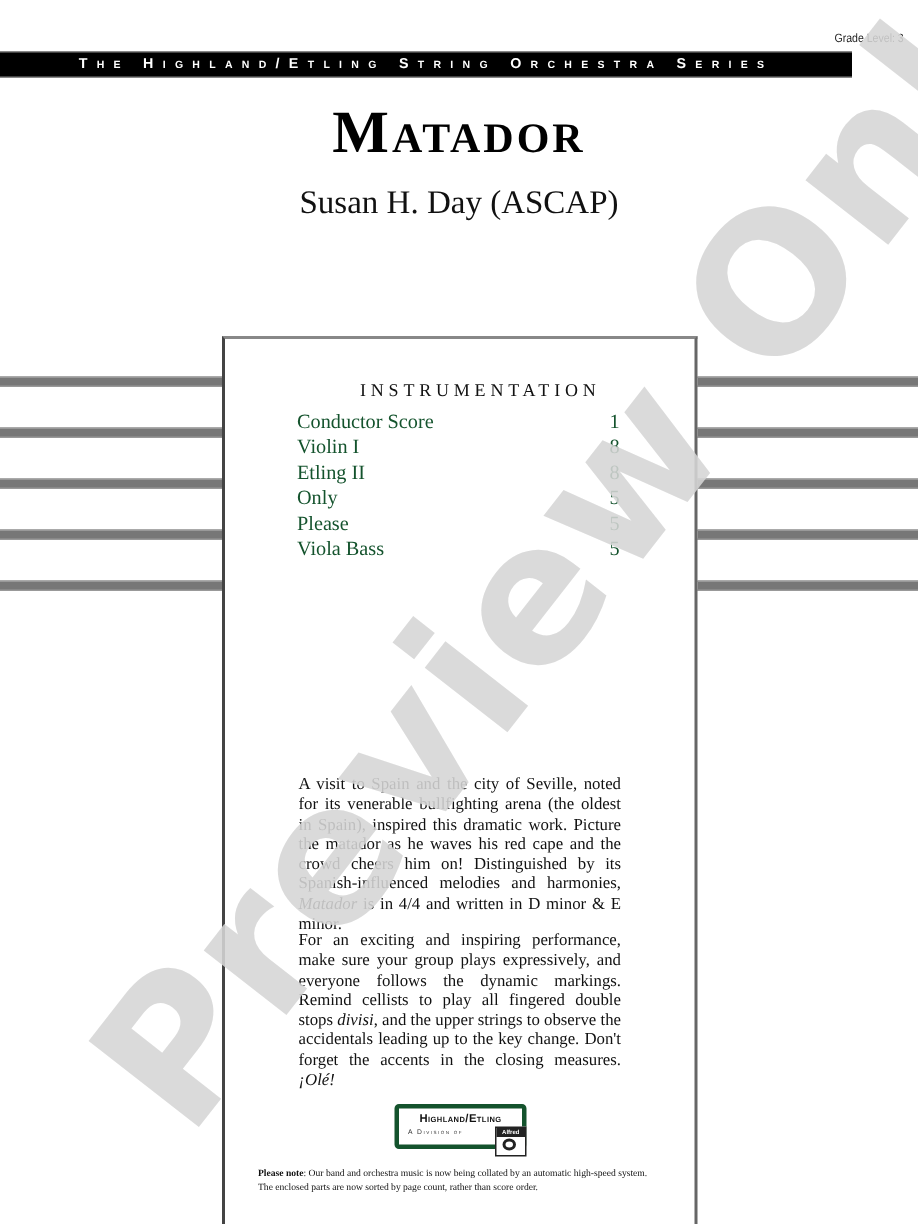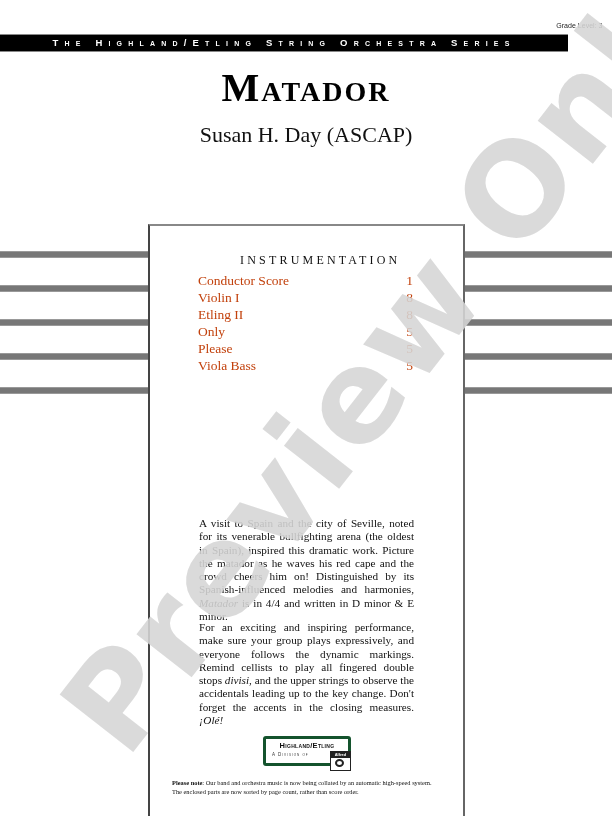--- a/index.html
+++ b/index.html
@@ -7,21 +7,21 @@
     .grade { position:absolute; right:10px; top:21px; font-family:"Liberation Sans", sans-serif; font-size:8px; color:#222; transform:scaleX(0.88); transform-origin:right; }
     .series-bar { position:absolute; left:0; top:34px; width:568px; height:16px; background:#000; border-top:1px solid #888; border-bottom:1px solid #888; }
     .series-text { position:absolute; left:0; right:0; top:2px; text-align:center; color:#fff; font-family:"Liberation Sans", sans-serif; font-weight:bold; font-size:9.5px; letter-spacing:6.2px; font-variant:small-caps; white-space:nowrap; }
     .title { position:absolute; left:0; right:0; top:64px; text-align:center; font-family:"Liberation Serif", serif; font-weight:bold; font-size:40px; letter-spacing:2px; font-variant:small-caps; color:#000; }
     .composer { position:absolute; left:0; right:0; top:122px; text-align:center; font-size:22px; color:#111; }
     .staff-line { position:absolute; height:7px; background:#777; border-top:1px solid #999; border-bottom:1px solid #999; box-sizing:border-box; }
     .staff-line.left { left:0; width:149px; }
     .staff-line.right { left:465px; width:147px; }
     .box { position:absolute; left:148px; top:224px; width:317px; height:600px; border-left:2px solid #444; border-right:2px solid #666; border-top:2px solid #888; box-sizing:border-box; background:transparent; }
     .instr-heading { position:absolute; left:240px; top:253px; font-size:12px; letter-spacing:3.2px; color:#111; }
-    .instr-row { position:absolute; left:198px; width:218px; height:17px; font-size:13.5px; color:#c2410c; }
+    .instr-row { position:absolute; left:198px; width:218px; height:17px; font-size:13.5px; color:#14532d; }
     .instr-row .name { position:absolute; left:0; top:0; }
     .instr-row .qty { position:absolute; right:3px; top:0; }
     .para { position:absolute; left:199px; width:215px; font-size:11.2px; line-height:13.3px; text-align:justify; color:#111;margin-top:48px; }
     .logo { position:absolute; left:263px; top:736px; width:82px; height:24px; border:3px solid #14532d; border-radius:3px; background:#fff; }
     .logo-main { position:absolute; left:0; right:0; top:2px; text-align:center; font-family:"Liberation Sans", sans-serif; font-weight:bold; font-size:7.5px; font-variant:small-caps; letter-spacing:0.3px; color:#111; }
     .logo-sub { position:absolute; left:6px; top:13px; font-family:"Liberation Sans", sans-serif; font-size:4.5px; letter-spacing:1px; color:#333; font-variant:small-caps; }
     .alfred { position:absolute; right:-3px; top:12px; width:19px; height:18px; border:1px solid #222; background:#fff; }
     .alfred-top { position:absolute; left:0; right:0; top:0; height:6px; background:#222; color:#fff; font-family:"Liberation Sans", sans-serif; font-size:4px; font-weight:bold; text-align:center; line-height:6px; }
     .alfred-glyph { position:absolute; left:4px; top:7px; width:9px; height:8px; border:2px solid #222; border-radius:50%; box-sizing:border-box; }
     .note { position:absolute; left:172px; top:778px; width:270px; font-size:6.4px; line-height:9px; color:#111; }

